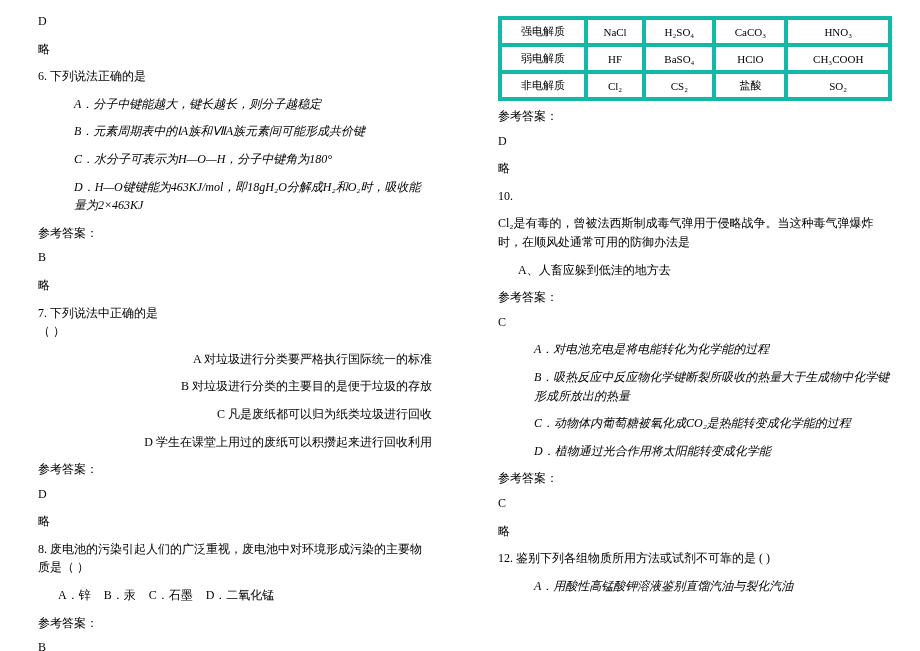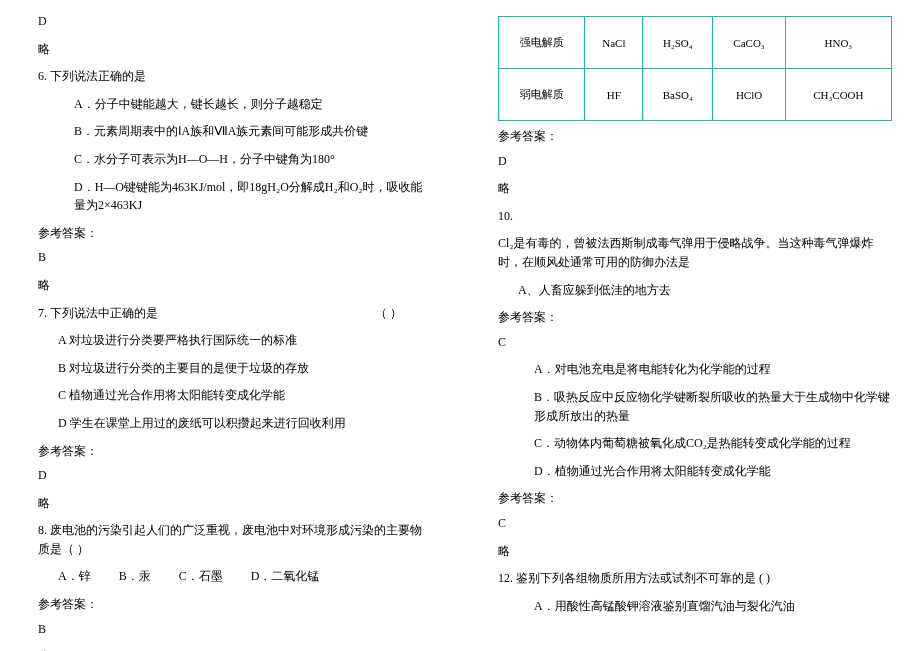--- a/index.html
+++ b/index.html
@@ -12,38 +12,38 @@
       height: 651px;
       display: flex;
     }
     .col {
       width: 50%;
       padding: 12px 28px 12px 38px;
       position: relative;
     }
     .col-left { border-right: none; }
     .line { margin-bottom: 9px; line-height: 1.55; }
-    .indent1 { padding-left: 20px; }
-    .indent2 { padding-left: 36px; }
+    .indent1 { padding-left: 20px; text-align: right; }
+    .indent2 { padding-left: 36px; font-style: italic; }
     .ans-label { font-weight: normal; margin-bottom: 6px; }
-    .q-row { display: flex; justify-content: space-between; padding-right: 30px; }
+    .q-row { display: flex; justify-content: space-between; padding-right: 30px; flex-direction: column; }
     table.plain {
       border-collapse: collapse;
       width: 100%;
       margin-top: 4px;
       font-size: 11px;
     }
     table.plain td, table.plain th {
-      border: 1px solid #14b8a6;
+      border: 4px solid #14b8a6;
       text-align: center;
-      padding: 18px 4px;
+      padding: 4px 4px;
       font-weight: normal;
     }
     .opt-row2 { display: flex; gap: 43px; padding-left: 20px; }
-    .four-opt { display: flex; gap: 28px; padding-left: 20px; }
+    .four-opt { display: flex; gap: 13px; padding-left: 20px; }
   </style>
 </head>
 <body>
 
 <div class="col col-left">
   <div class="line">D</div>
   <div class="line">略</div>
 
   <div class="line">6. 下列说法正确的是</div>
   <div class="line indent2">A．分子中键能越大，键长越长，则分子越稳定</div>
@@ -53,21 +53,21 @@
   <div class="line ans-label">参考答案：</div>
   <div class="line">B</div>
   <div class="line">略</div>
 
   <div class="line q-row">
     <span>7. 下列说法中正确的是</span>
     <span>（        ）</span>
   </div>
   <div class="line indent1">A   对垃圾进行分类要严格执行国际统一的标准</div>
   <div class="line indent1">B   对垃圾进行分类的主要目的是便于垃圾的存放</div>
-  <div class="line indent1">C   植物通过光合作用将太阳能转变成化学能</div>
+  <div class="line indent1">C   凡是废纸都可以归为纸类垃圾进行回收</div>
   <div class="line indent1">D   学生在课堂上用过的废纸可以积攒起来进行回收利用</div>
   <div class="line ans-label">参考答案：</div>
   <div class="line">D</div>
   <div class="line">略</div>
 
   <div class="line">8. 废电池的污染引起人们的广泛重视，废电池中对环境形成污染的主要物质是（   ）</div>
   <div class="line four-opt">
     <span>A．锌</span>
     <span>B．汞</span>
     <span>C．石墨</span>
@@ -89,20 +89,27 @@
       <td>CaCO₃</td>
       <td>HNO₃</td>
     </tr>
     <tr>
       <td>弱电解质</td>
       <td>HF</td>
       <td>BaSO₄</td>
       <td>HClO</td>
       <td>CH₃COOH</td>
     </tr>
+    <tr>
+      <td>非电解质</td>
+      <td>Cl₂</td>
+      <td>CS₂</td>
+      <td>盐酸</td>
+      <td>SO₂</td>
+    </tr>
   </tbody>
     </table>
   <div class="line ans-label" style="margin-top:6px">参考答案：</div>
   <div class="line">D</div>
   <div class="line">略</div>
 
   <div class="line">10.</div>
   <div class="line">Cl₂是有毒的，曾被法西斯制成毒气弹用于侵略战争。当这种毒气弹爆炸时，在顺风处通常可用的防御办法是</div>
   <div class="line opt-row2">
     <span>A、人畜应躲到低洼的地方去</span>

